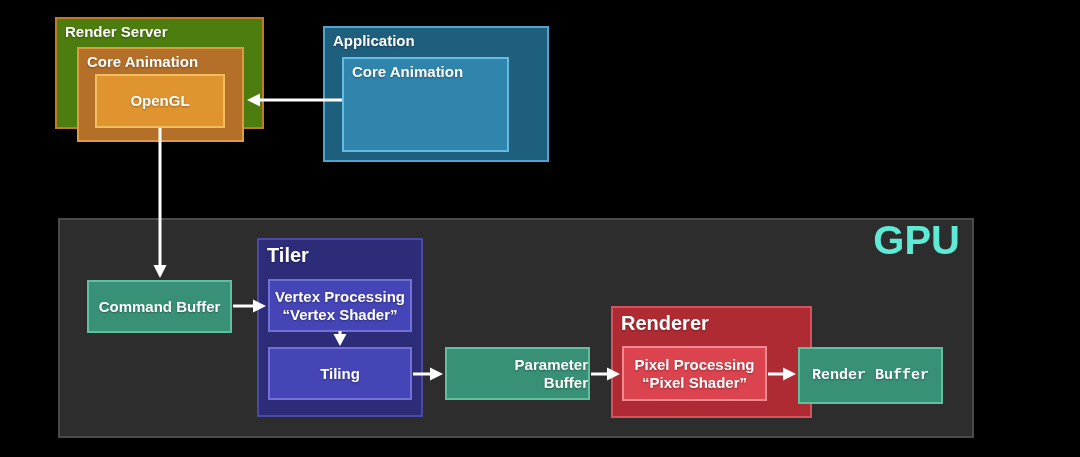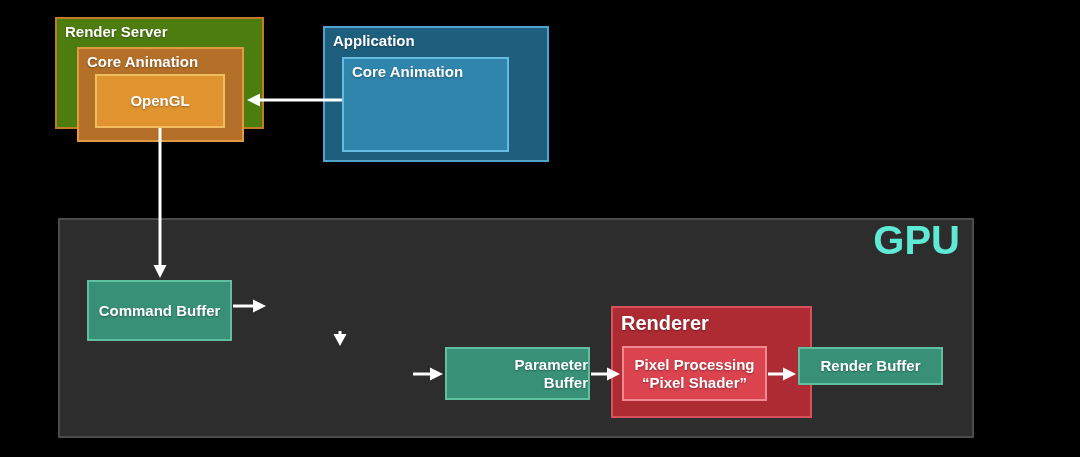--- a/index.html
+++ b/index.html
@@ -60,32 +60,32 @@
     background: #2D2D2D; border: 2px solid #4B4B4B; }
   .gpu-title {
     position: absolute;
     right: 12px;
     top: -2px;
     font-size: 40px;
     font-weight: bold;
     color: #5eead4;
   }
   .green-box { background: #389177; border: 2px solid #60BF9E; }
-  .command-buffer { left: 27px; top: 60px; width: 145px; height: 61px; }
+  .command-buffer { left: 27px; top: 60px; width: 145px; height: 53px; }
   .tiler { left: 197px; top: 18px; width: 166px; height: 179px;
     background: #2C2C79; border: 2px solid #4A4AA6; }
   .tiler-inner { background: #4545B7; border: 2px solid #7070D5; position: absolute; box-sizing: border-box; }
   .vertex-processing { left: 9px; top: 39px; width: 144px; height: 53px; }
   .tiling { left: 9px; top: 107px; width: 144px; height: 53px; }
   .parameter-buffer { left: 385px; top: 127px; width: 145px; height: 53px; padding-left: 44px; }
   .renderer { left: 551px; top: 86px; width: 201px; height: 112px;
     background: #AE2B33; border: 2px solid #D5525C; }
   .pixel-processing { left: 9px; top: 38px; width: 145px; height: 55px;
     background: #DB434F; border: 2px solid #F08A90; position: absolute; box-sizing: border-box; }
-  .render-buffer { left: 738px; top: 127px; width: 145px; height: 38px; }
+  .render-buffer { left: 738px; top: 127px; width: 145px; height: 57px; font-family: Liberation Mono, monospace; }
   .arrows-overlay {
     position: absolute;
     left: 0; top: 0;
     width: 1080px;
     height: 457px;
     pointer-events: none;
   }
 </style>
 </head>
 <body>
@@ -109,20 +109,30 @@
     </div>
   </div>
 
   <div class="box gpu">
     <div class="gpu-title">GPU</div>
 
     <div class="box green-box command-buffer center-box">
       <span>Command Buffer</span>
     </div>
 
+    <div class="box tiler">
+      <div class="tl-label big-label">Tiler</div>
+      <div class="tiler-inner vertex-processing center-box">
+        <span>Vertex Processing</span>
+        <span>“Vertex Shader”</span>
+      </div>
+      <div class="tiler-inner tiling center-box">
+        <span>Tiling</span>
+      </div>
+    </div>
 
     <div class="box green-box parameter-buffer center-box">
       <span>Parameter Buffer</span>
     </div>
 
     <div class="box renderer">
       <div class="tl-label big-label">Renderer</div>
       <div class="pixel-processing center-box">
         <span>Pixel Processing</span>
         <span>“Pixel Shader”</span>

